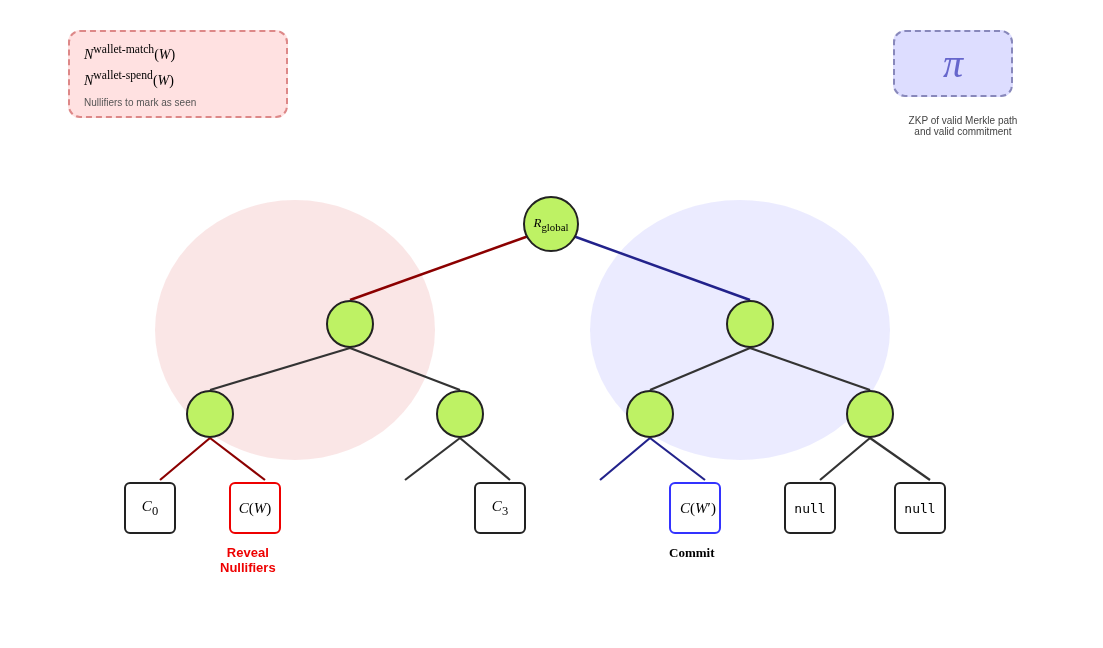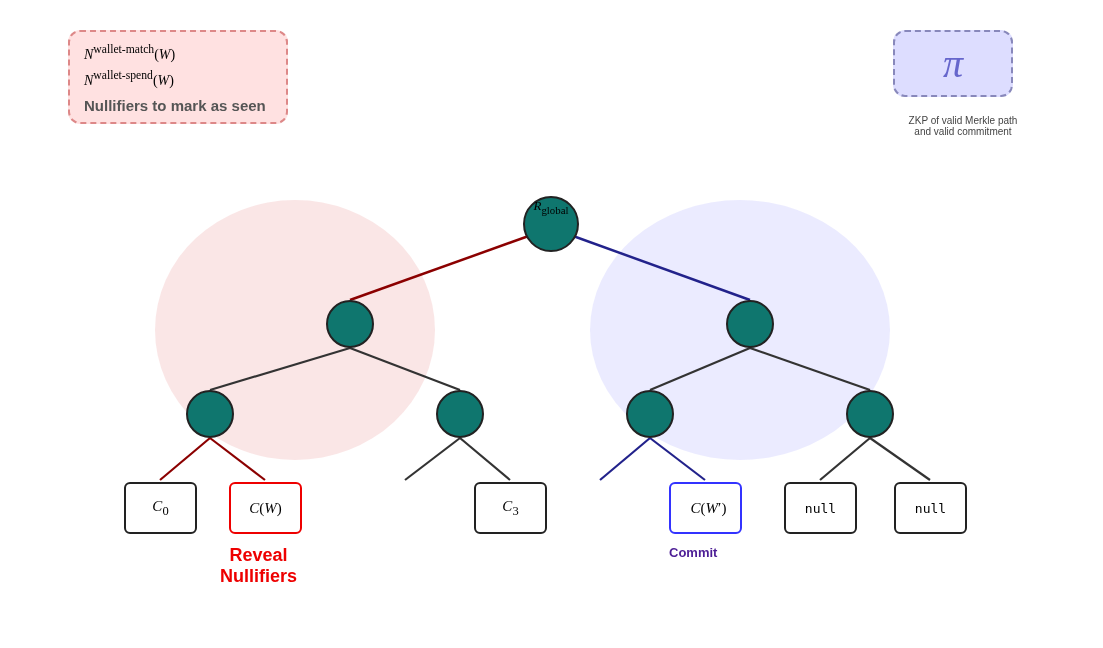--- a/index.html
+++ b/index.html
@@ -26,36 +26,37 @@
       height: 648px;
       pointer-events: none;
     }
 
     .node-circle {
       position: absolute;
       width: 48px;
       height: 48px;
       border-radius: 50%;
       border: 2.5px solid #222;
-      background: #0f766e;
+      background: #bef264;
       display: flex;
+      align-items: center;
       justify-content: center;
       font-size: 13px;
       z-index: 10;
     }
 
     .node-circle.root {
       width: 56px;
       height: 56px;
       font-size: 14px;
     }
 
     .leaf-box {
       position: absolute;
-      width: 73px;
+      width: 52px;
       height: 52px;
       border: 2.5px solid #222;
       border-radius: 6px;
       background: #fff;
       display: flex;
       align-items: center;
       justify-content: center;
       font-size: 15px;
       z-index: 10;
     }
@@ -97,47 +98,46 @@
       width: 120px;
       text-align: center;
     }
 
     .info-box .math {
       font-size: 14px;
       line-height: 1.7;
     }
 
     .info-box .caption {
-      font-size: 15px;
+      font-size: 10px;
       color: #555;
       margin-top: 4px;
       font-family: Arial, sans-serif;
-      font-weight: bold;
     }
 
     .pi-symbol {
       font-size: 40px;
       color: #6666cc;
       font-style: italic;
     }
 
     .label-reveal {
       position: absolute;
       color: #e00;
       font-family: Arial, sans-serif;
       font-weight: bold;
-      font-size: 18px;
+      font-size: 13px;
       text-align: center;
       z-index: 20;
     }
 
     .label-commit {
       position: absolute;
-      color: #4c1d95;
-      font-family: Liberation Sans, sans-serif;
+      color: #000000;
+      font-family: Liberation Serif, serif;
       font-weight: bold;
       font-size: 13px;
       text-align: center;
       z-index: 20;
     }
 
     .pi-caption {
       position: absolute;
       top: 115px;
       right: 60px;

